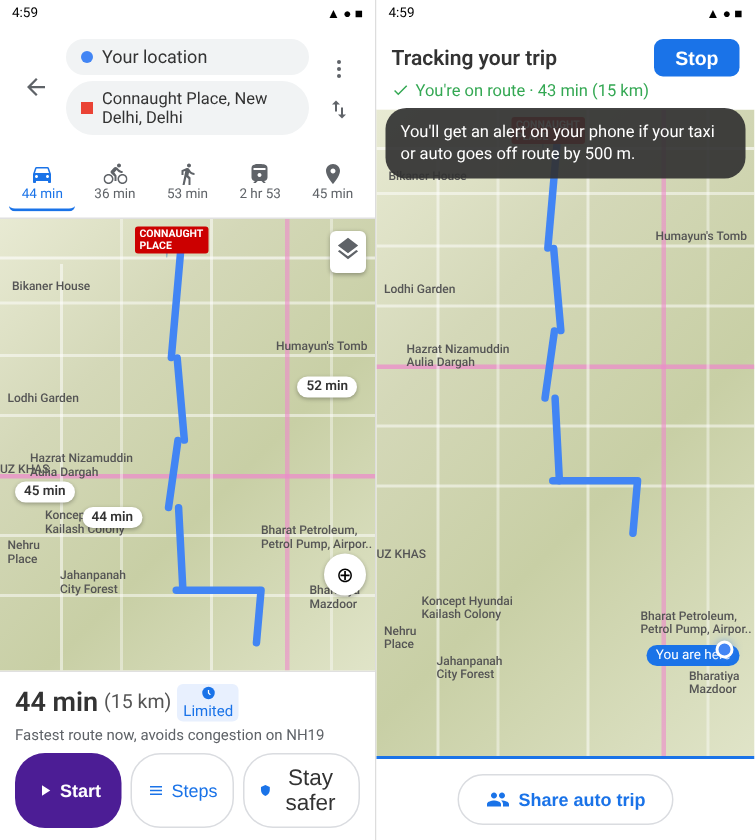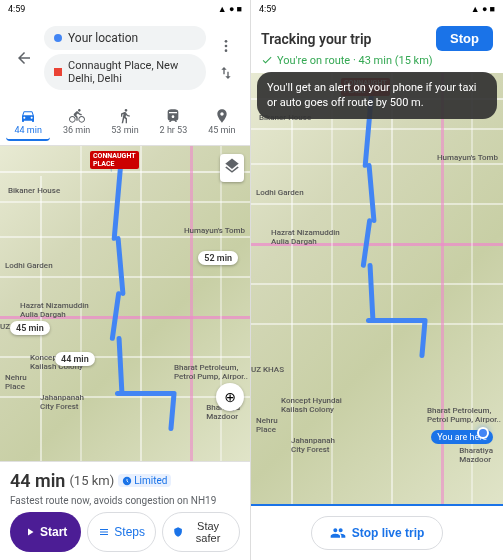--- a/index.html
+++ b/index.html
@@ -20,26 +20,26 @@
     .transport-tab { flex: 1; display: flex; flex-direction: column; align-items: center; padding: 4px 2px; cursor: pointer; border-radius: 4px; font-size: 9px; color: #5f6368; position: relative; }
     .transport-tab.active { color: #1a73e8; border-bottom: 2px solid #1a73e8; }
     .transport-tab svg { margin-bottom: 1px; }
     .map-area { flex: 1; position: relative; background: #e8ead3; overflow: hidden; }
     .map-bg-left { width: 100%; height: 100%; background: linear-gradient(135deg, #e8ead3 0%, #d4d8b8 30%, #c8cfa5 60%, #e0e4c8 100%); position: absolute; }
 
     .bottom-bar { background: #fff; padding: 8px 10px; border-top: 1px solid #e0e0e0; }
     .route-info { display: flex; align-items: center; gap: 4px; margin-bottom: 4px; }
     .route-time { font-size: 18px; font-weight: 600; color: #333; }
     .route-dist { font-size: 13px; color: #555; }
-    .route-badge { font-size: 10px; background: #e8f0fe; color: #1a73e8; border-radius: 4px; padding: 1px 4px; display: flex; align-items: center; gap: 2px; }
+    .route-badge { font-size: 10px; background: #e8f0fe; color: #1a73e8; border-radius: 4px; padding: 1px 4px; display: flex; align-items: center; gap: 2px; flex-direction: column; }
     .route-desc { font-size: 10px; color: #5f6368; margin-bottom: 6px; }
     .action-btns { display: flex; gap: 6px; }
     .btn-start { background: #4c1d95; color: #fff; border: none; border-radius: 20px; padding: 7px 14px; font-size: 12px; font-weight: 600; cursor: pointer; display: flex; align-items: center; gap: 4px; }
     .btn-steps { background: #fff; color: #1a73e8; border: 1.5px solid #dadce0; border-radius: 20px; padding: 7px 10px; font-size: 12px; cursor: pointer; display: flex; align-items: center; gap: 4px; }
-    .btn-safer { background: #fff; color: #333; border: 1.5px solid #dadce0; border-radius: 20px; padding: 7px 10px; font-size: 11px; cursor: pointer; display: flex; align-items: center; gap: 4px; }
+    .btn-safer { background: #fff; color: #333; border: 1.5px solid #dadce0; border-radius: 20px; padding: 7px 10px; font-size: 15px; cursor: pointer; display: flex; align-items: center; gap: 4px; }
 
     
     .right-panel { width: 252px; height: 560px; display: flex; flex-direction: column; position: relative; }
     .right-header { background: #fff; z-index: 10; padding: 8px 10px 6px; }
     .tracking-row { display: flex; align-items: center; justify-content: space-between; }
     .tracking-title { font-size: 14px; font-weight: 600; color: #333; }
     .stop-btn { background: #1a73e8; color: #fff; border: none; border-radius: 6px; padding: 5px 14px; font-size: 13px; font-weight: 600; cursor: pointer; }
     .on-route-row { display: flex; align-items: flex-start; gap: 4px; font-size: 11px; color: #34a853; margin-top: 3px; }
 
     .alert-box { background: rgba(50,50,50,0.92); color: #fff; font-size: 11px; padding: 8px 10px; margin: 0 6px; border-radius: 14px; position: absolute; top: 72px; left: 0; right: 0; z-index: 20; line-height: 1.4; }
@@ -288,16 +288,16 @@
     <div class="you-are-here">You are here</div>
 
     <div style="position:absolute;bottom:65px;right:14px;width:12px;height:12px;background:#4285f4;border-radius:50%;border:2px solid #fff;box-shadow:0 0 6px rgba(66,133,244,0.6);z-index:6;"></div>
   </div>
 
   <div class="right-bottom" style="border-top:2px solid #1a73e8;">
     <button class="btn-share">
       <svg width="16" height="16" viewBox="0 0 24 24" fill="#1a73e8">
           <path d="M16 11c1.66 0 2.99-1.34 2.99-3S17.66 5 16 5c-1.66 0-3 1.34-3 3s1.34 3 3 3zm-8 0c1.66 0 2.99-1.34 2.99-3S9.66 5 8 5C6.34 5 5 6.34 5 8s1.34 3 3 3zm0 2c-2.33 0-7 1.17-7 3.5V19h14v-2.5c0-2.33-4.67-3.5-7-3.5zm8 0c-.29 0-.62.02-.97.05 1.16.84 1.97 1.97 1.97 3.45V19h6v-2.5c0-2.33-4.67-3.5-7-3.5z"></path>
         </svg>
-      <span>Stop live trip</span>
+      <span>Share auto trip</span>
     </button>
   </div>
 </div>
 
 </body></html>

